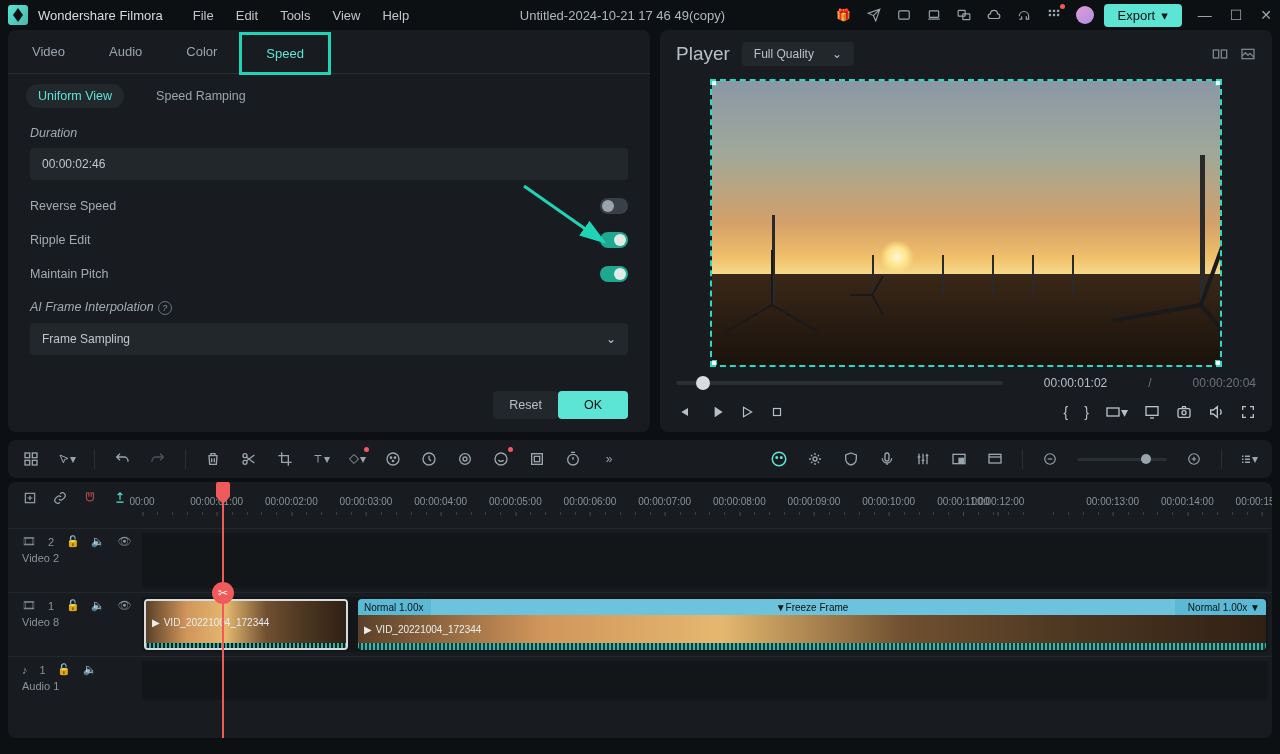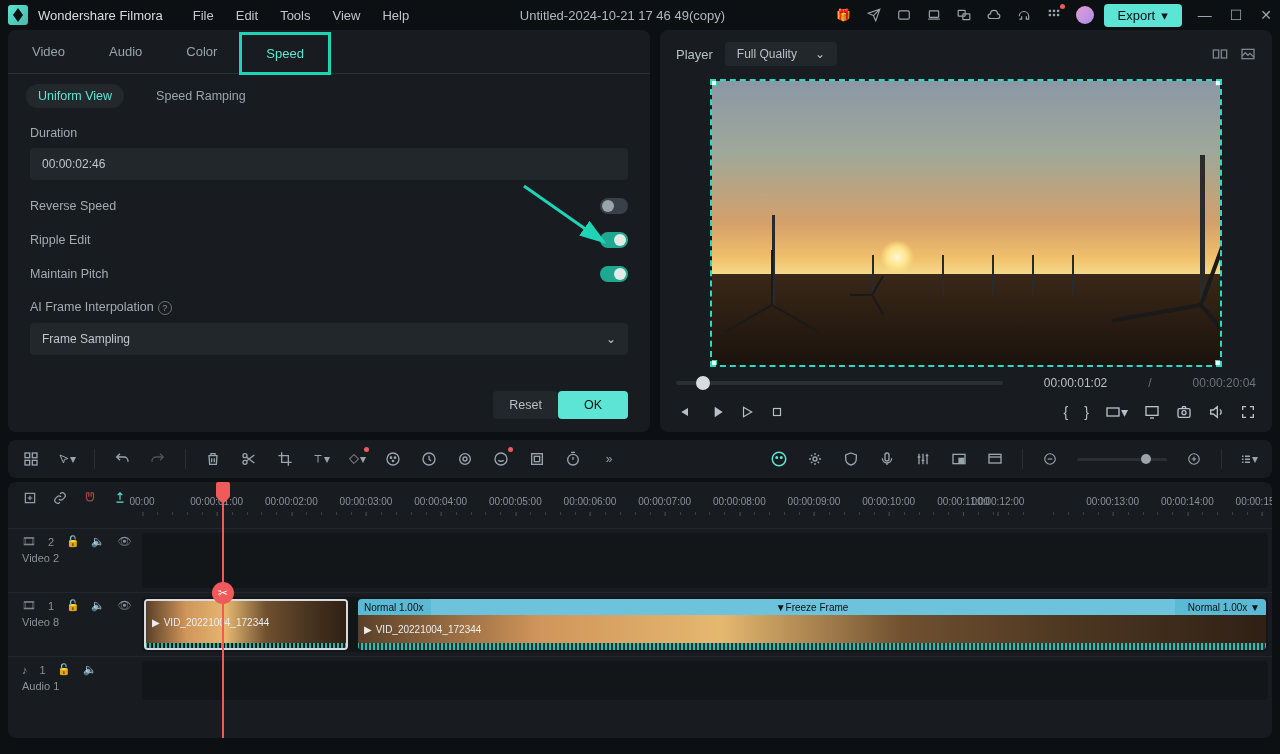--- a/index.html
+++ b/index.html
@@ -23,38 +23,38 @@
 .edit-panel { flex: 1; display: flex; flex-direction: column; }
 .tabs { display: flex; border-bottom: 1px solid #2a2f34; padding: 0 2px; }
 .tab { padding: 14px 22px; font-size: 13px; color: #9aa4ac; cursor: pointer; }
 .tab.active { color: #5ce4d4; }
 .speed-highlight { border: 3px solid #1fd4b4; margin: 2px 0 -2px 0; padding: 11px 24px; }
 .subtabs { display: flex; padding: 10px 18px; gap: 20px; align-items: center; }
 .subtab { padding: 5px 12px; font-size: 12.5px; color: #9aa4ac; cursor: pointer; border-radius: 12px; }
 .subtab.active { color: #5ce4d4; background: #23282d; }
 .form { padding: 8px 22px; flex: 1; }
 .field { margin-bottom: 18px; }
-.field label { display: block; font-size: 12.5px; color: #a3abb2; margin-bottom: 8px; }
+.field label { display: block; font-size: 12.5px; color: #a3abb2; margin-bottom: 8px; font-style: italic; }
 .field input.txt, .dropdown { width: 100%; background: #22272c; border: none; color: #c0c6cc; padding: 9px 12px; border-radius: 4px; font-size: 12px; }
 .dropdown { display: flex; justify-content: space-between; align-items: center; cursor: pointer; }
 .tog-row { display: flex; justify-content: space-between; align-items: center; margin-bottom: 18px; gap: 16px; }
 .tog-row span { font-size: 12.5px; color: #a3abb2; }
 .toggle { width: 28px; height: 16px; background: #3a4047; border-radius: 10px; position: relative; cursor: pointer; }
 .toggle:after { content: ""; width: 12px; height: 12px; background: #9aa4ac; border-radius: 50%; position: absolute; top: 2px; left: 2px; }
 .toggle.on { background: #1fa890; }
 .toggle.on:after { left: 14px; background: #e1eae6; }
 .help-ic { display: inline-flex; width: 14px; height: 14px; border: 1px solid #6b7279; border-radius: 50%; font-size: 9px; align-items: center; justify-content: center; margin-left: 4px; color: #8a9299; }
 .form-btns { display: flex; justify-content: flex-end; padding: 10px 22px 16px 22px; }
 .btn { padding: 7px 16px; border-radius: 4px; font-size: 12.5px; cursor: pointer; border: none; }
 .btn.reset { background: #22272c; color: #b8c0c6; }
 .btn.ok { background: #5ce4d4; color: #0d1013; padding: 7px 26px; }
 .arrow { position: absolute; pointer-events: none; }
 .player-panel { width: 612px; display: flex; flex-direction: column; }
 .player-head { display: flex; align-items: center; padding: 12px 16px; gap: 12px; }
-.player-head .lbl { font-size: 13px; color: #b8c0c6; }
+.player-head .lbl { font-size: 19px; color: #b8c0c6; }
 .quality-dd { background: #22272c; padding: 5px 12px; border-radius: 4px; font-size: 12px; display: flex; gap: 18px; align-items: center; }
 .player-head .sp { flex: 1; }
 .view-opts { display: flex; gap: 12px; color: #7a828a; }
 .preview-area { flex: 1; padding: 0 30px; display: flex; align-items: center; justify-content: center; position: relative; }
 .preview { width: 512px; height: 288px; border: 2px dashed #2cd9c1; position: relative; overflow: hidden; }
 .sky { position: absolute; inset: 0; background: linear-gradient(180deg, #8b98a5 0%, #9ea89a 25%, #d4a06a 50%, #f0bf6a 62%, #f5d98a 68%, #704020 75%, #2a2015 100%); }
 .sun { position: absolute; left: 33%; top: 56%; width: 34px; height: 34px; background: radial-gradient(circle, #fff6d8 0%, #fde58a 40%, transparent 70%); border-radius: 50%; }
 .land { position: absolute; bottom: 0; left: 0; right: 0; height: 32%; background: linear-gradient(180deg, #3a2818 0%, #1a120c 100%); }
 .turbine { position: absolute; }
 .pole { width: 3px; background: #2a2a2a; position: absolute; bottom: 0; left: 50%; }

